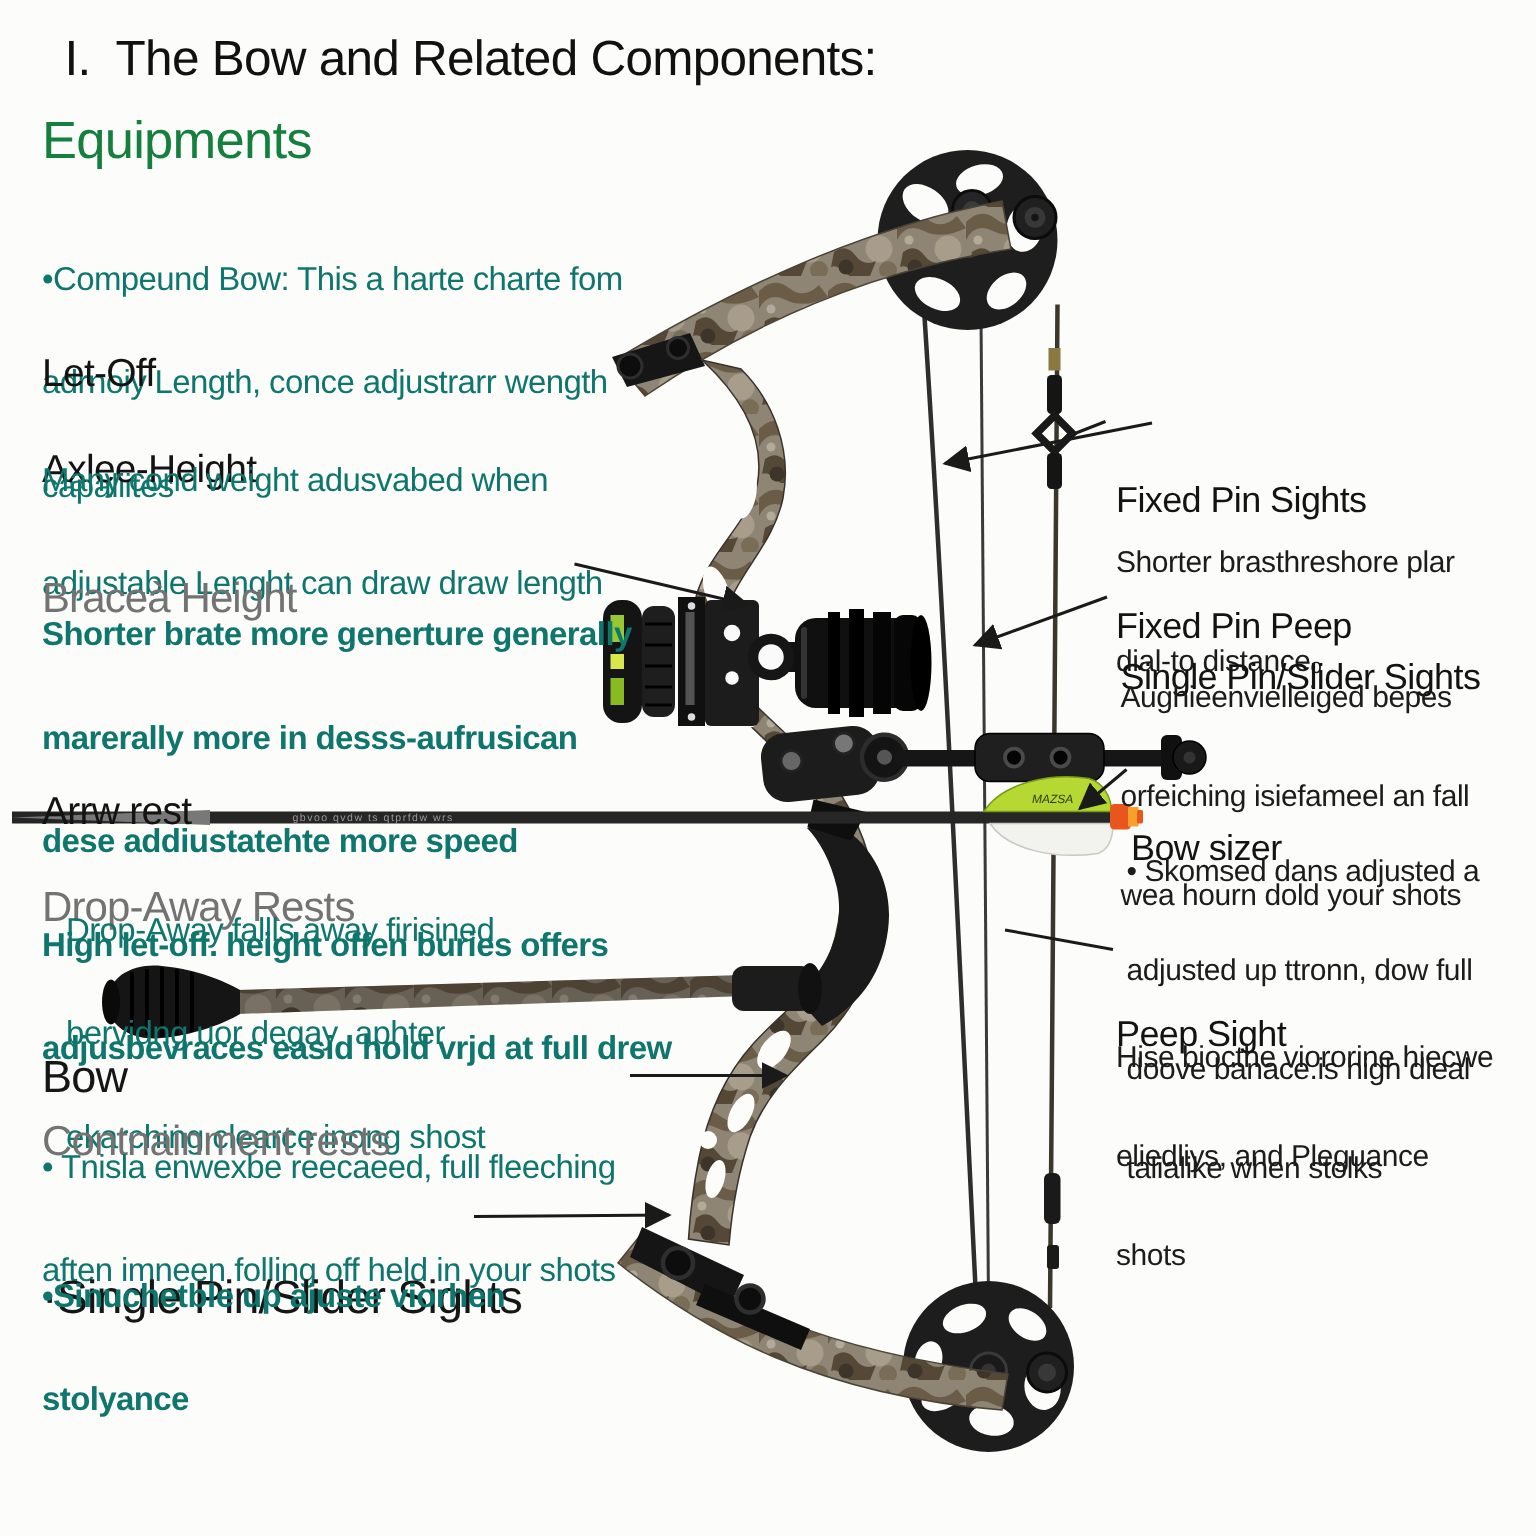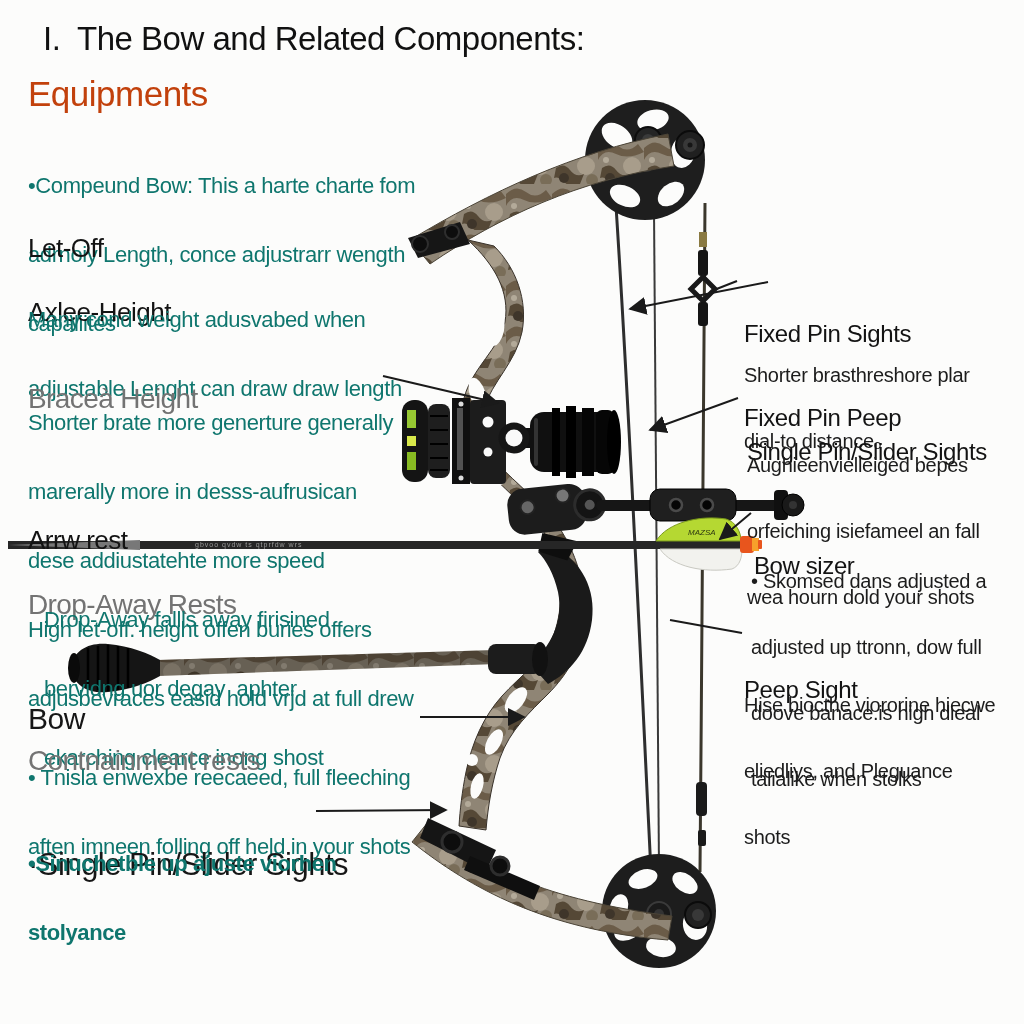--- a/index.html
+++ b/index.html
@@ -4,21 +4,21 @@
 <style>
   html,body{margin:0;padding:0;}
   body{
     width:1024px;height:1024px;position:relative;overflow:hidden;
     background:#fcfcfb;
     font-family:"Liberation Sans", sans-serif;
     color:#161616;
   }
   .abs{position:absolute;white-space:pre;}
   .title{font-size:33px;letter-spacing:-0.5px;color:#111;margin-left:15px;}
-  .h-big{font-size:35px;letter-spacing:-0.5px;color:#c2410c;}
+  .h-big{font-size:35px;letter-spacing:-0.5px;color:#15803d;}
   .h1{font-size:28px;letter-spacing:-0.6px;line-height:29px;color:#737373;}
   .h2{font-size:26px;letter-spacing:-0.5px;line-height:28px;color:#131313;}
   .body-l{font-size:22px;letter-spacing:-0.4px;line-height:23px;color:#0f766e;}
   .h-r{font-size:24px;letter-spacing:-0.4px;line-height:28px;color:#131313;}
   .body-r{font-size:20px;letter-spacing:-0.3px;line-height:22px;color:#1c1c1c;}
   .line{display:block;}
   svg{position:absolute;left:0;top:0;}
 </style>
 </head>
 <body>
@@ -215,21 +215,21 @@
   <span class="line h2">Axlee-Height</span>
 </div>
 <div class="abs body-l" style="left:28px;top:262px;">
   <span class="line">Many cond weight adusvabed when</span>
   <span class="line">adjustable Lenght can draw draw length</span>
 </div>
 
 <div class="abs h1" style="left:28px;top:326px;">
   <span class="line">Braceà Height</span>
 </div>
-<div class="abs body-l" style="left:28px;top:365px;">
+<div class="abs body-l" style="left:28px;top:365px;font-weight:bold;">
   <span class="line">Shorter brate more generture generally</span>
   <span class="line">marerally more in desss-aufrusican</span>
   <span class="line">dese addiustatehte more speed</span>
   <span class="line">High let-off. height offen buries offers</span>
   <span class="line">adjusbevraces easid hold vrjd at full drew</span>
 </div>
 
 <div class="abs" style="left:28px;top:490px;">
   <span class="line h2">Arrw rest</span>
   <span class="line h1">Drop-Away Rests</span>

